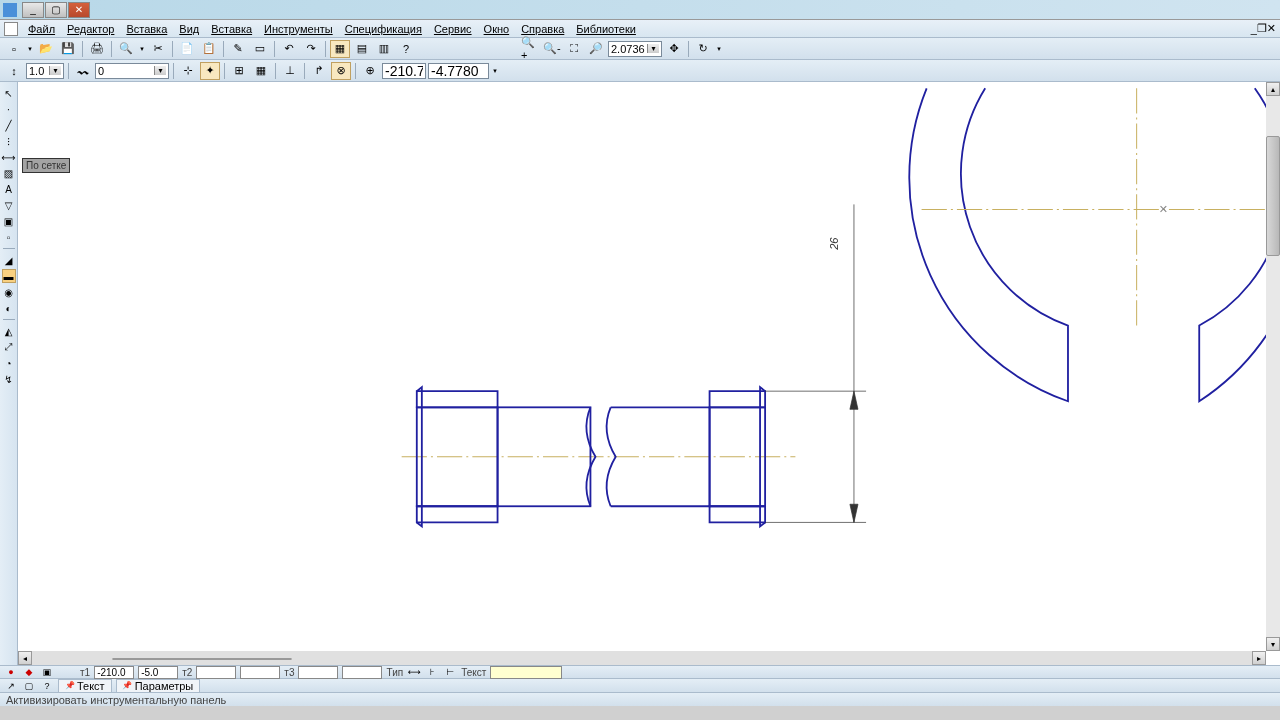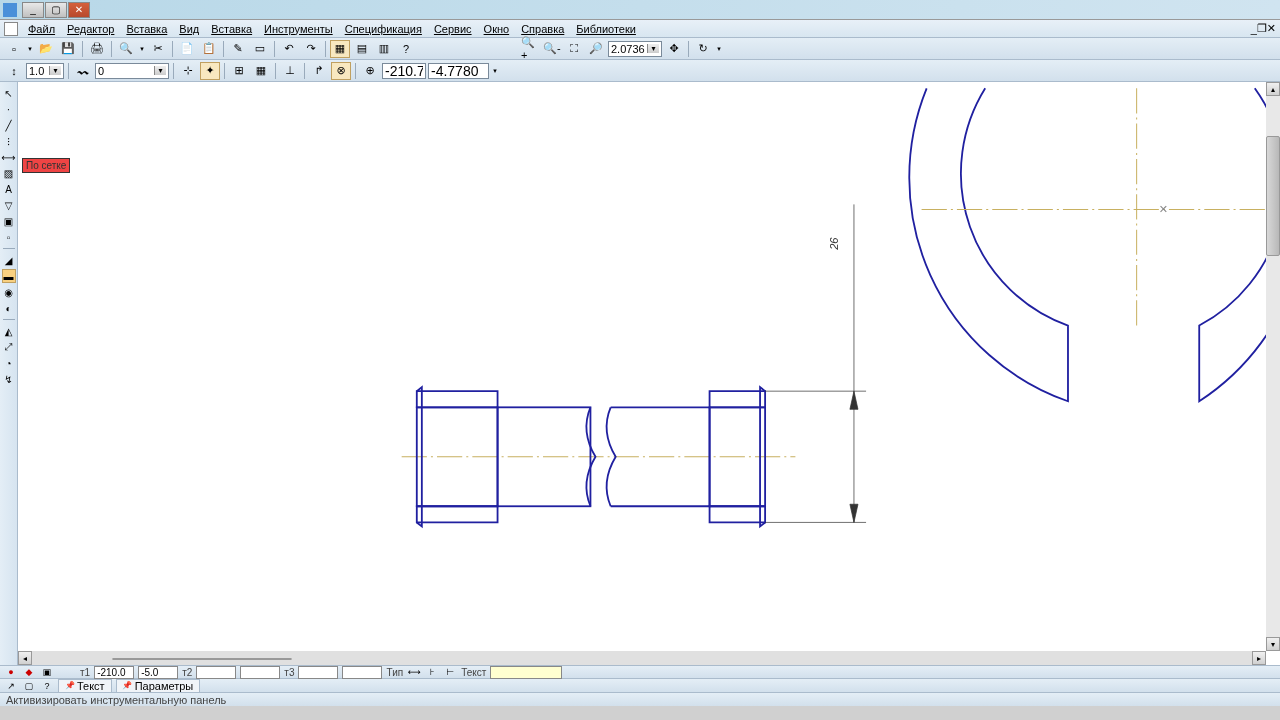--- a/index.html
+++ b/index.html
@@ -23,21 +23,21 @@
 .tb-dropdown { height: 16px; border: 1px solid #7a8a9a; background: #fff; padding: 0 2px; font-size: 10px; display: flex; align-items: center; }
 .tb-dropdown .dd-arrow { width: 12px; background: linear-gradient(#eee, #ccc); border-left: 1px solid #888; text-align: center; font-size: 8px; margin-left: auto; }
 
 .main-area { position: relative; height: calc(720px - 20px - 18px - 22px - 22px - 14px - 14px - 13px - 14px); display: flex; }
 .left-panel { width: 18px; background: linear-gradient(to right, #e4eef6, #d6e4f0); border-right: 1px solid #abc; display: flex; flex-direction: column; align-items: center; padding-top: 4px; gap: 2px; }
 .left-panel .lp-btn { width: 14px; height: 14px; cursor: pointer; display: flex; align-items: center; justify-content: center; font-size: 10px; }
 .left-panel .lp-btn.active { background: #f8d080; border: 1px solid #c0a060; }
 .left-panel .lp-sep { width: 12px; height: 1px; background: #9ab; margin: 2px 0; }
 
 .canvas { flex: 1; background: #fff; position: relative; overflow: hidden; }
-.tooltip { position: absolute; left: 4px; top: 76px; font-size: 10px; color: #333; background: #ef4444; border: 1px solid #333; padding: 1px 3px; }
+.tooltip { position: absolute; left: 4px; top: 76px; font-size: 10px; color: #333; background: #a3a3a3; border: 1px solid #333; padding: 1px 3px; }
 
 .bottom-panel { height: 14px; background: linear-gradient(#e4eef6, #d2e0ec); display: flex; align-items: center; padding: 0 4px; gap: 4px; border-top: 1px solid #abc; border-bottom: 1px solid #abc; }
 .bp-icon { width: 14px; height: 12px; display: flex; align-items: center; justify-content: center; font-size: 9px; cursor: pointer; }
 .bp-label { font-size: 10px; color: #444; }
 .bp-field { height: 13px; width: 40px; border: 1px solid #888; background: #fff; font-size: 10px; padding: 0 2px; }
 .bp-field.yellow { background: #ffffd0; }
 
 .bottom-tabs { height: 14px; background: linear-gradient(#e4eef6, #d2e0ec); display: flex; align-items: center; padding: 0 4px; gap: 4px; border-bottom: 1px solid #abc; }
 .bt-icon { width: 14px; height: 12px; font-size: 9px; cursor: pointer; display: flex; align-items: center; justify-content: center; }
 .bt-tab { padding: 0 6px; font-size: 10px; border: 1px solid #abc; background: #f0f4f8; cursor: pointer; display: flex; align-items: center; gap: 2px; }

